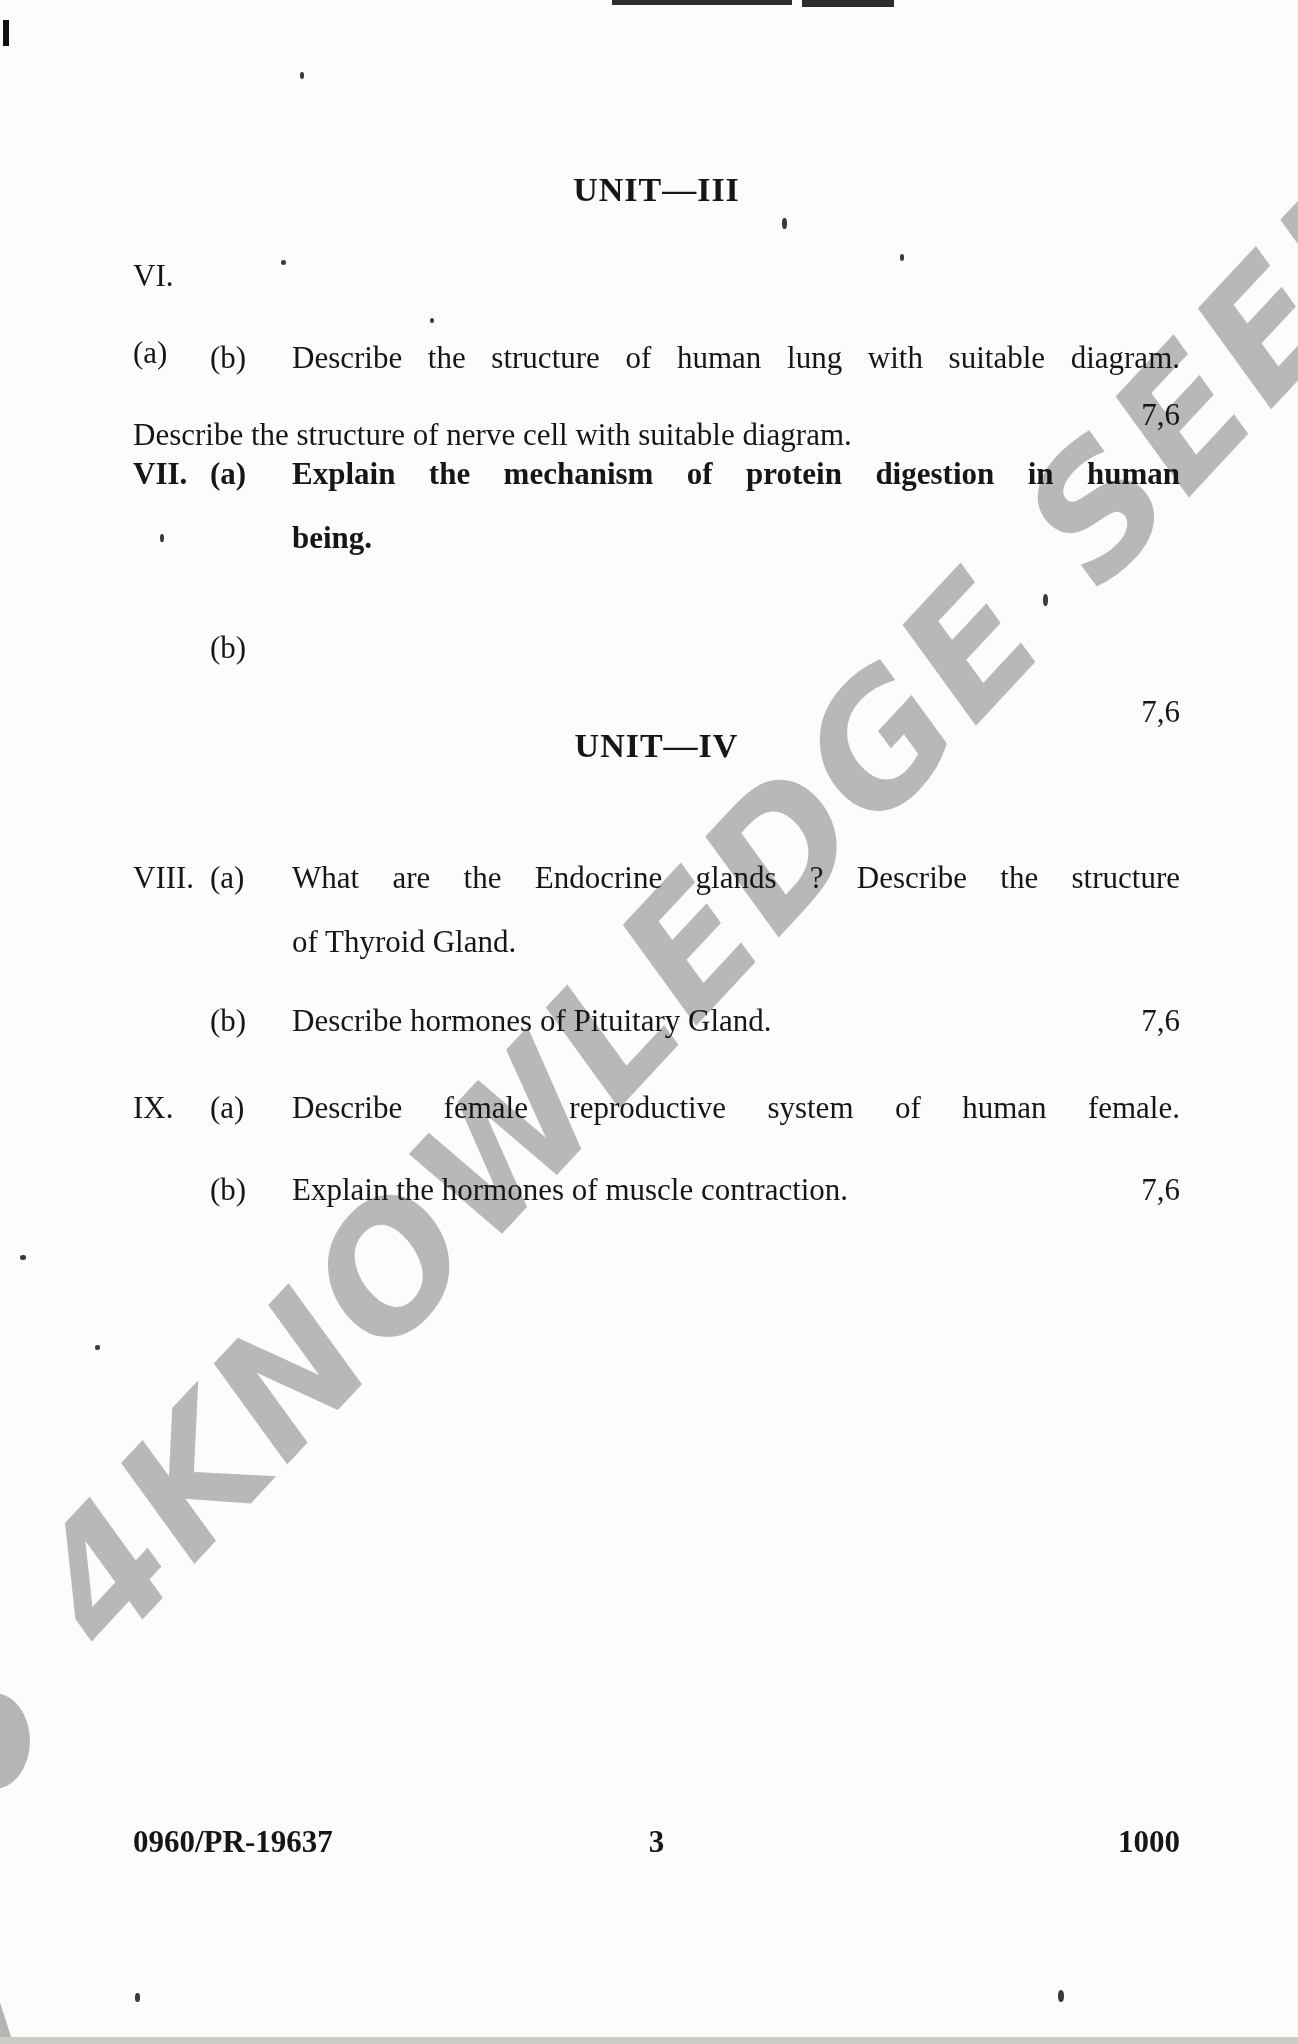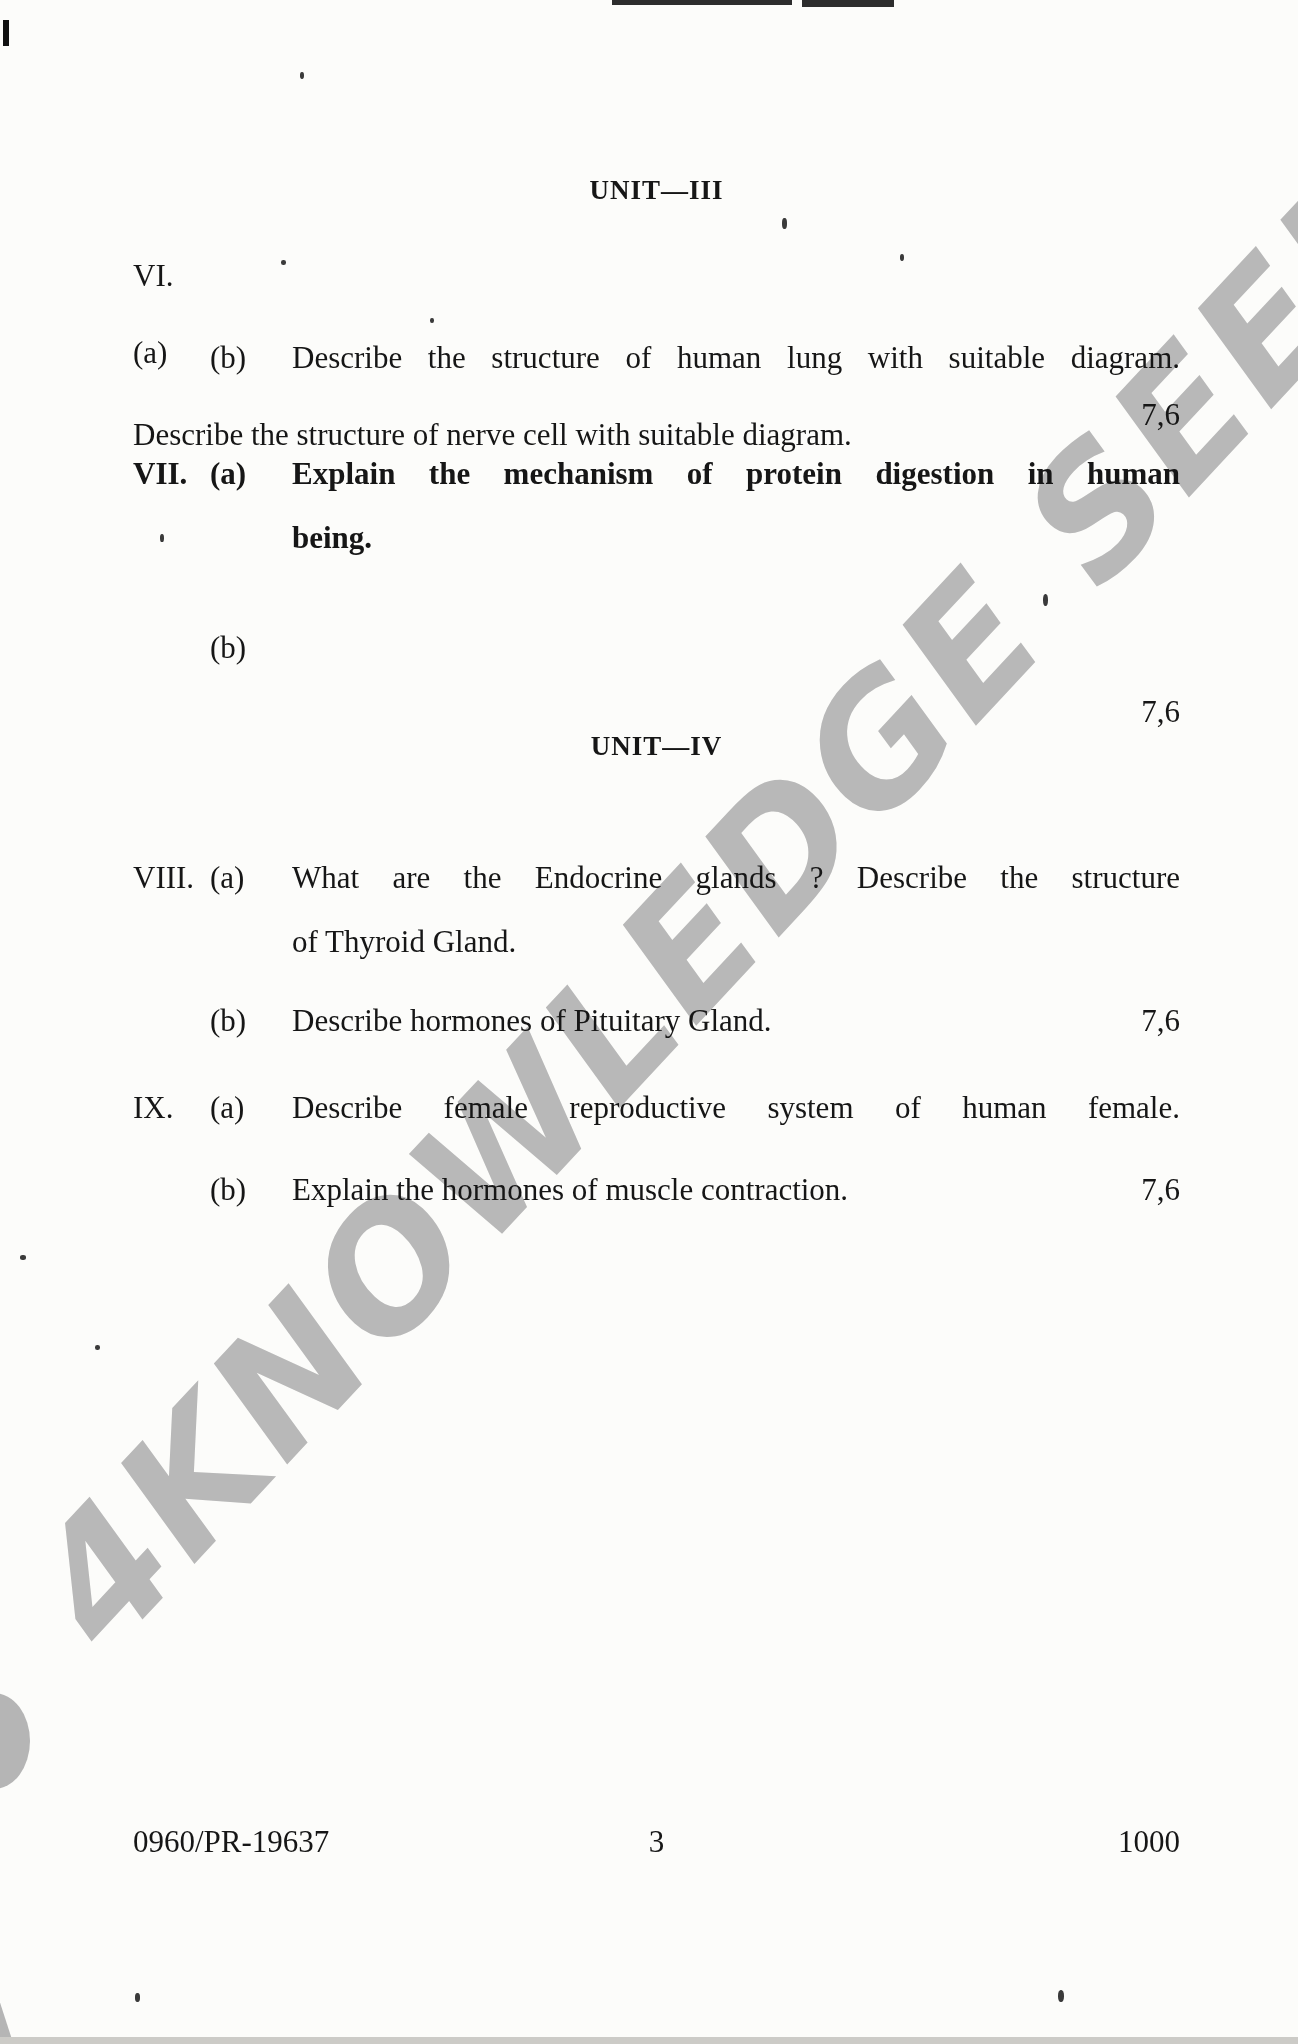--- a/index.html
+++ b/index.html
@@ -25,21 +25,21 @@
     letter-spacing:6px;
     color:#b5b5b5;
     white-space:nowrap;
     z-index:1;
     opacity:.95;
   }
   .wm-artifact{position:absolute;background:#b5b5b5;z-index:1;}
   
   .heading{
     position:absolute;left:133px;width:1047px;
-    text-align:center;font-size:27px;font-weight:bold;
+    text-align:center;font-size:34px;font-weight:bold;
     letter-spacing:1px;line-height:40px;z-index:2;
   }
   
   .part{
     position:absolute;left:133px;width:1047px;
     display:flex;align-items:flex-start;
     font-size:31px;z-index:2;
   }
   .num{flex:0 0 77px;line-height:64px;}
   .lbl{flex:0 0 82px;line-height:64px;}
@@ -50,21 +50,21 @@
     position:absolute;right:0;bottom:0;
     line-height:64px;font-size:31px;
   }
   .marks-row{
     position:absolute;left:133px;width:1047px;
     text-align:right;font-size:31px;line-height:40px;z-index:2;
   }
   
   .footer{
     position:absolute;left:133px;width:1047px;top:1822px;
-    font-size:31px;font-weight:normal;line-height:40px;z-index:2;
+    font-size:31px;font-weight:bold;line-height:40px;z-index:2;
   }
   .footer-left{position:absolute;left:0;top:0;}
   .footer-center{display:block;width:100%;text-align:center;}
   .footer-right{position:absolute;right:0;top:0;}
   
   .speck{position:absolute;z-index:3;background:#3a3a3a;border-radius:45%;}
   .edge{position:absolute;z-index:3;}
 </style>
 </head>
 <body>

